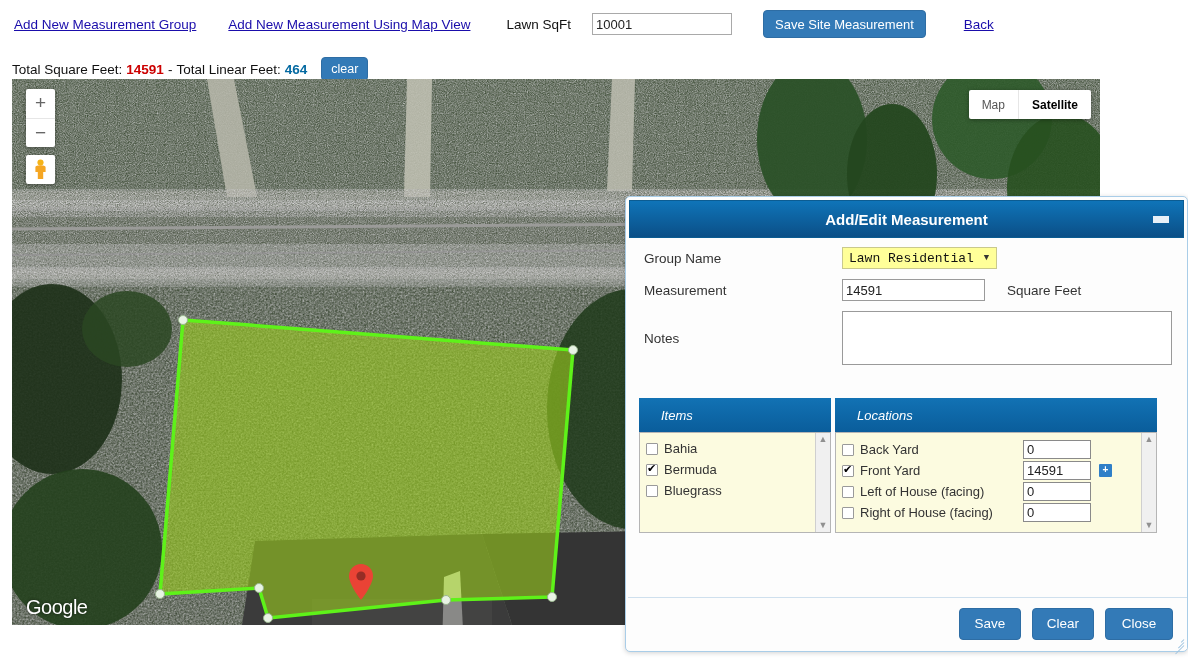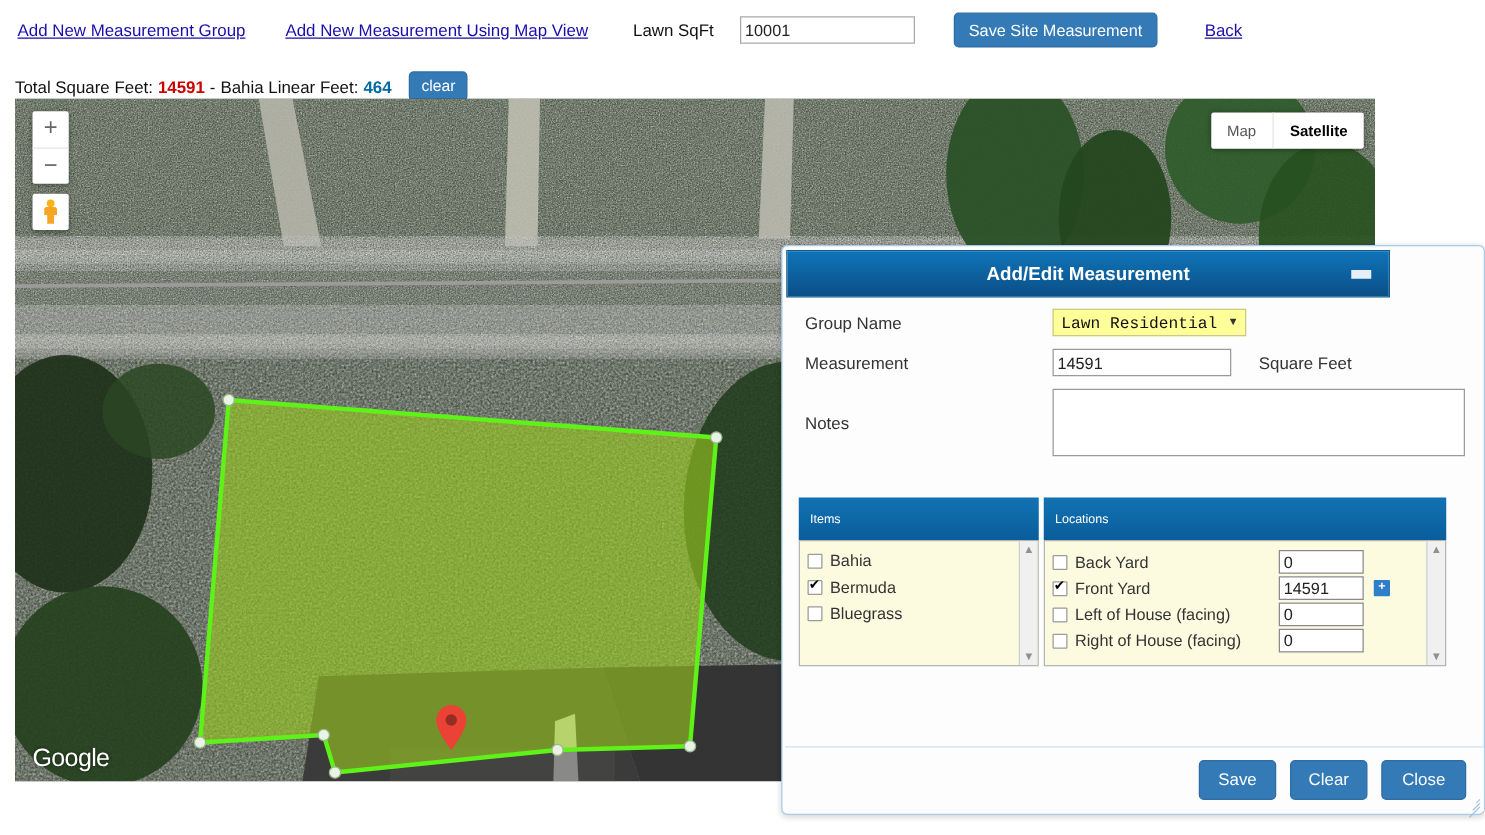--- a/index.html
+++ b/index.html
@@ -96,21 +96,21 @@
     font-family: "Liberation Sans", sans-serif;
   }
 
   
   .dialog {
     position: absolute; left: 625px; top: 196px; width: 563px; height: 456px;
     background: #fdfdfd; border: 1px solid #a9cde8; border-radius: 5px;
     box-shadow: 0 1px 5px rgba(0,0,0,.18);
   }
   .dlg-title {
-    position: absolute; left: 3px; top: 3px; width: 483px; height: 38px;
+    position: absolute; left: 3px; top: 3px; width: 555px; height: 38px;
     background: linear-gradient(#0f74b8, #0b4f87);
     border: 1px solid #0b5c92;
     display: flex; align-items: center; justify-content: center;
     color: #fff; font-weight: bold; font-size: 15px; cursor: move;
     font-family: "Liberation Sans", sans-serif;
   }
   .dlg-min {
     position: absolute; right: 14px; top: 15px; width: 16px; height: 7px;
     background: #e8f0f7; cursor: pointer;
   }
@@ -140,23 +140,24 @@
     font-family: "Liberation Sans", sans-serif;
   }
 
   
   .panels {
     position: absolute; left: 13px; top: 201px; width: 538px; display: flex;
   }
   .panel { display: flex; flex-direction: column; }
   .panel-hd {
     height: 34px; background: linear-gradient(#1272b4, #0a5d9b);
-    color: #fff; font-size: 10px; display: flex; align-items: center;
-    padding-left: 9px;
-    font-family: "Liberation Sans", sans-serif;
+    color: #fff; font-size: 13px; display: flex; align-items: center;
+    padding-left: 22px;
+    font-family: "Liberation Sans", sans-serif;
+    font-style: italic;
   }
   .panel-body {
     background: #fcfbe0; border: 1px solid #b5b5b5;
     position: relative; height: 101px; overflow: hidden;
   }
   .panel.items .panel-hd, .panel.items .panel-body { width: 192px; }
   .panel.locs .panel-hd { width: 322px; }
   .panel.locs .panel-body { width: 322px; }
   .panel.locs { margin-left: 4px; }
 
@@ -227,21 +228,21 @@
     <span class="tb-label">Lawn SqFt</span>
     <input class="tb-input" type="text" value="10001" style="">
     <button class="btn-blue tb-save">Save Site Measurement</button>
     <a class="tb-link tb-back">Back</a>
   </div>
 
   <div class="totals">
     <span>Total Square Feet:</span>
     <span class="num" style="margin-left:4px">14591</span>
     <span style="margin:0 4px">-</span>
-    <span>Bahia Linear Feet:</span>
+    <span>Total Linear Feet:</span>
     <span class="num2" style="margin-left:4px">464</span>
     <button class="btn-clear-sm">clear</button>
   </div>
 
   <div class="map">
     <svg class="map-bg" width="1088" height="546" viewBox="0 0 1088 546" preserveAspectRatio="none">
       <defs>
         <linearGradient id="gTop" x1="0" y1="0" x2="0" y2="1">
           <stop offset="0" stop-color="#3e6b3a"></stop>
             <stop offset="1" stop-color="#2f5a2d"></stop>

